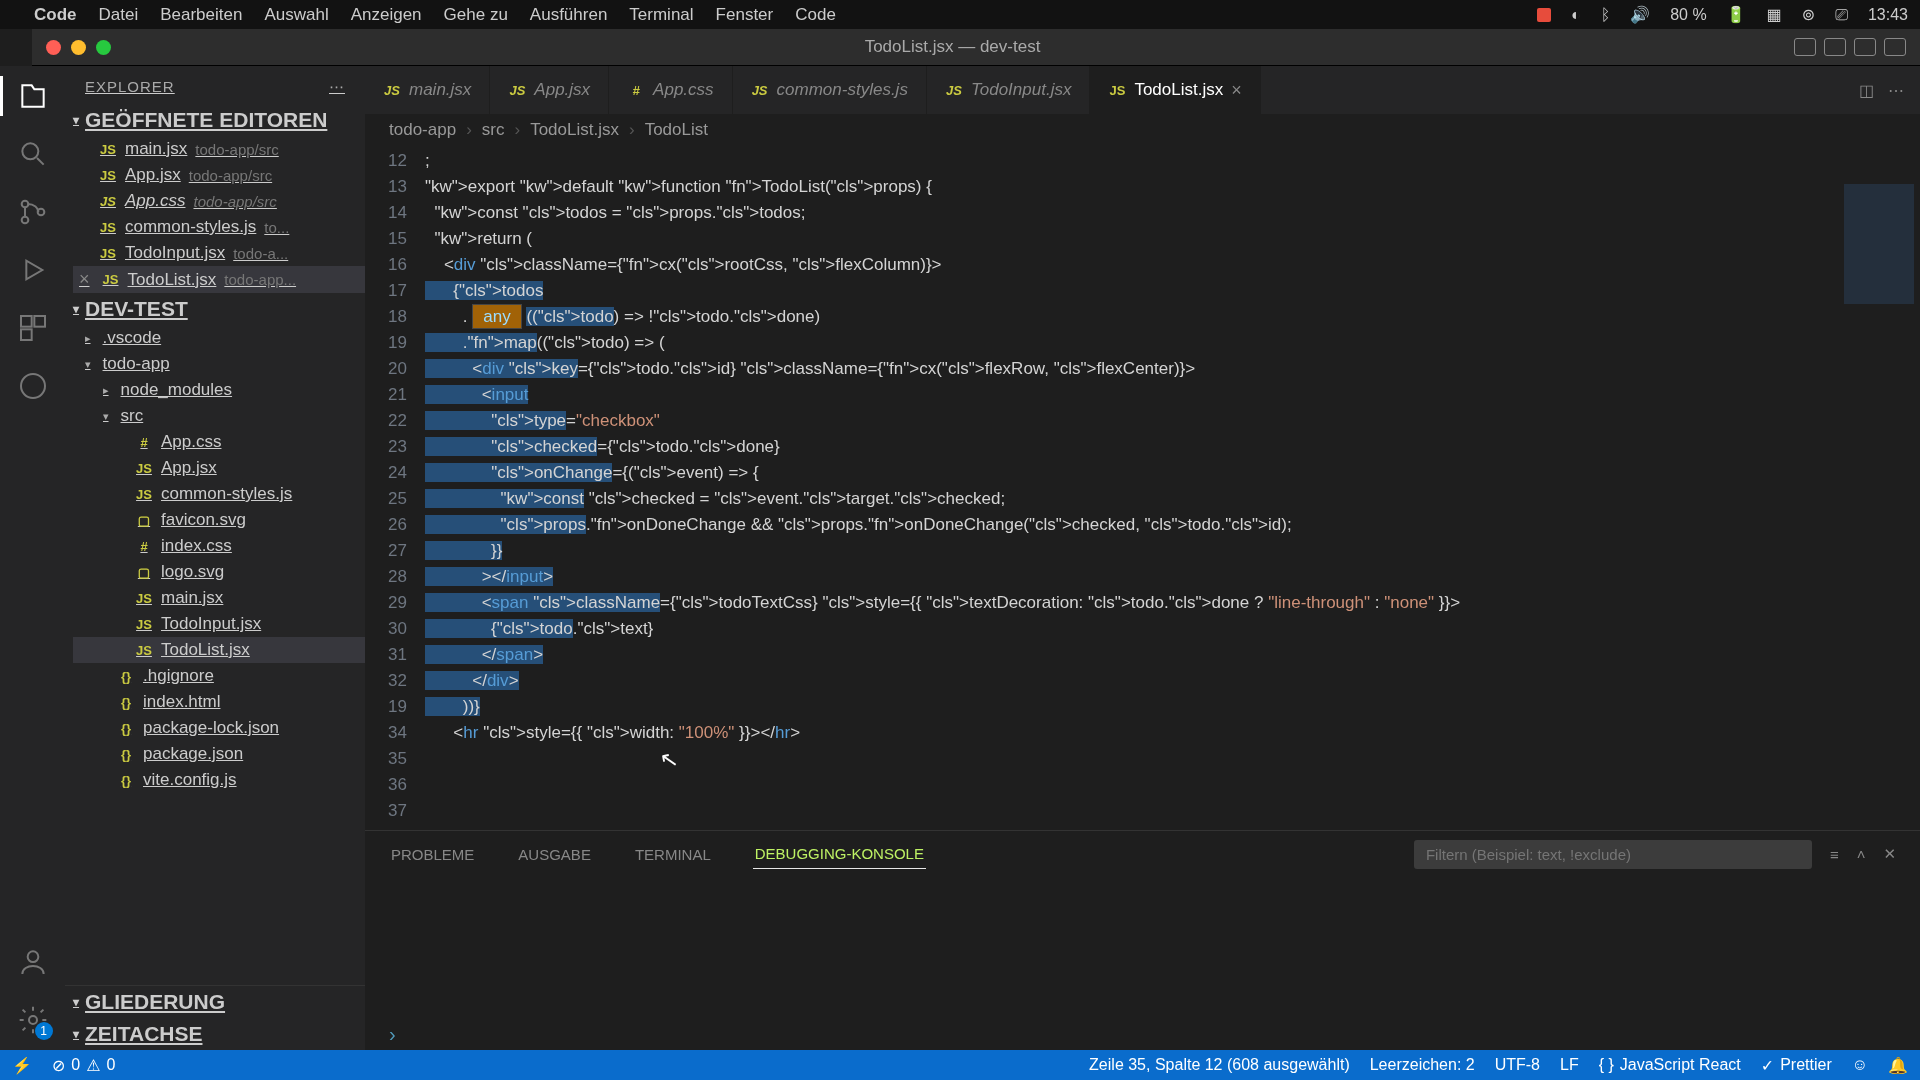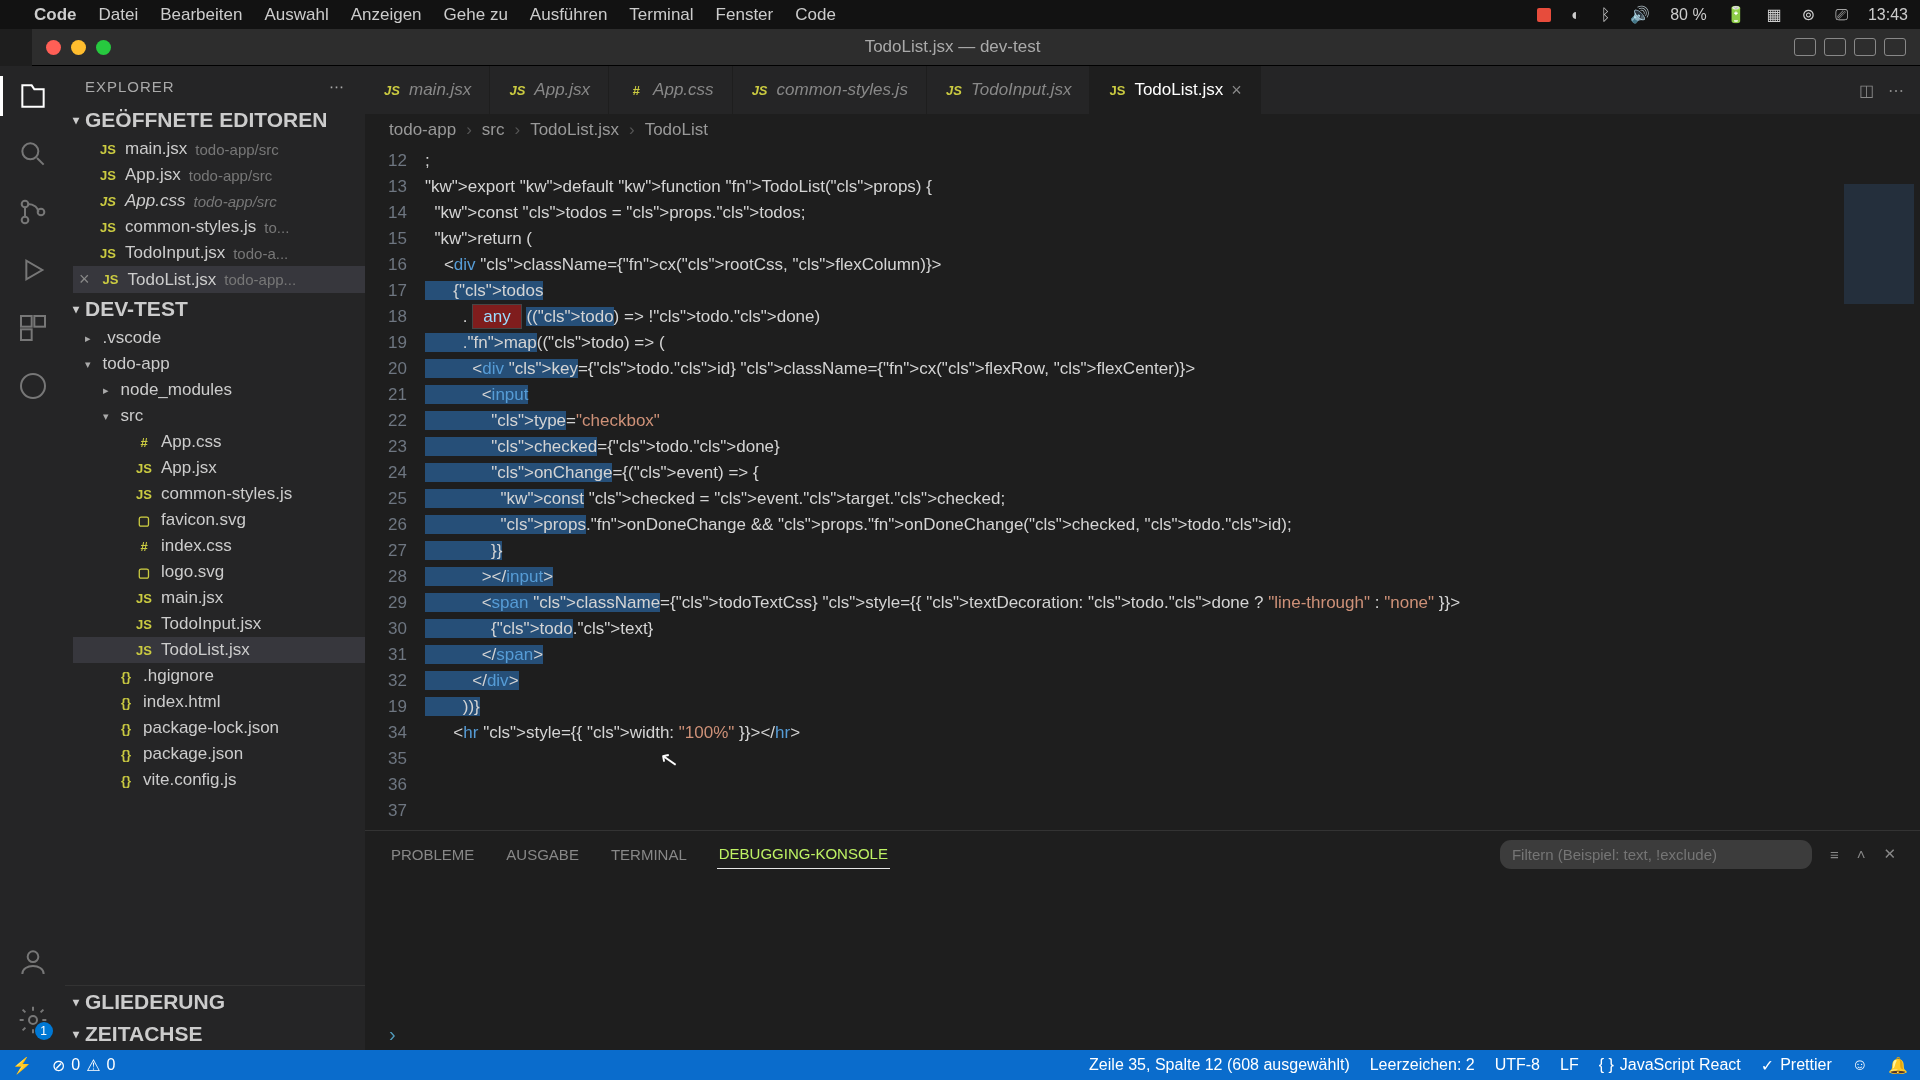--- a/index.html
+++ b/index.html
@@ -28,21 +28,21 @@
 
 
 .activity { width:65px; background:#252526; display:flex; flex-direction:column; align-items:center; padding-top:14px; gap:26px; }
 .activity .ico { width:32px; height:32px; color:#777; display:flex; align-items:center; justify-content:center; position:relative; }
 .activity .ico.active { color:#fff; }
 .activity .ico.active::before { content:''; position:absolute; left:-17px; top:-4px; width:3px; height:40px; background:#fff; }
 .activity .bottom { margin-top:auto; margin-bottom:14px; display:flex; flex-direction:column; gap:26px; }
 .badge { position:absolute; bottom:-4px; right:-4px; background:#0078d4; color:#fff; border-radius:50%; width:18px; height:18px; font-size:12px; display:flex; align-items:center; justify-content:center; }
 
 
-.sidebar { width:300px; background:#252526; color:#ccc; font-size:17px; overflow:hidden; display:flex; flex-direction:column; }
+.sidebar { width:300px; background:#252526; color:#ccc; font-size:17px; overflow:hidden; display:flex; flex-direction:column;text-decoration:underline; }
 .sidebar .hdr { padding:12px 20px 8px; font-size:15px; letter-spacing:1px; color:#aaa; display:flex; justify-content:space-between; }
 .sidebar .section { padding:4px 8px; font-weight:600; font-size:21px; display:flex; align-items:center; gap:6px; }
 .sidebar .section::before { content:'▾'; font-size:12px; }
 .sidebar .tree { padding-left:8px; }
 .sidebar .item { display:flex; align-items:center; gap:8px; padding:3px 8px 3px 26px; cursor:pointer; white-space:nowrap; overflow:hidden; }
 .sidebar .item.active { background:#37373d; }
 .sidebar .item .dim { color:#777; font-size:15px; }
 .sidebar .item.italic { font-style:italic; }
 .sidebar .folder::before { content:'▸'; font-size:11px; margin-left:-14px; margin-right:4px; color:#aaa; }
 .sidebar .folder.open::before { content:'▾'; }
@@ -59,29 +59,29 @@
 .tab-actions { margin-left:auto; display:flex; align-items:center; gap:14px; padding:0 16px; color:#888; }
 .crumbs { padding:6px 24px; color:#999; font-size:17px; display:flex; gap:10px; align-items:center; }
 .crumbs .sep { color:#555; }
 
 .editor-wrap { flex:1; display:flex; overflow:hidden; position:relative; }
 .gutter { width:60px; text-align:right; padding-right:18px; color:#6e7681; font-family:Menlo,monospace; font-size:17px; line-height:26px; padding-top:2px; user-select:none; }
 .code { flex:1; font-family:Menlo,monospace; font-size:17px; line-height:26px; color:#d4d4d4; white-space:pre; padding-top:2px; position:relative; }
 .minimap { width:90px; background:linear-gradient(180deg,#1e1e1e 0,#1e1e1e 100%); position:relative; }
 .minimap::after { content:''; position:absolute; top:38px; right:6px; width:70px; height:120px; background:#2a3f5a; opacity:.5; }.str{color:#ce9178}.tag{color:#569cd6}
 .sel { background:#264f78; }
-.hint { background:#7f1d1d; border:1px solid #454545; padding:2px 10px; color:#9cdcfe; }
+.hint { background:#a16207; border:1px solid #454545; padding:2px 10px; color:#9cdcfe; }
 
 
 .panel { height:220px; border-top:1px solid #333; display:flex; flex-direction:column; }
-.panel .ptabs { display:flex; gap:28px; padding:8px 24px 0; font-size:15px; color:#888; align-items:center;justify-content:center; }
+.panel .ptabs { display:flex; gap:40px; padding:8px 24px 0; font-size:15px; color:#888; align-items:center;justify-content:center; }
 .panel .ptab { padding:6px 2px; cursor:pointer; }
 .panel .ptab.active { color:#bef264; border-bottom:1.5px solid #e7e7e7; }
 .panel .right { margin-left:auto; display:flex; align-items:center; gap:18px; }
-.panel input { background:#3c3c3c; border:none; color:#ccc; padding:6px 12px; width:312px; font-size:15px; border-radius:11px; }
+.panel input { background:#3c3c3c; border:none; color:#ccc; padding:6px 12px; width:398px; font-size:15px; border-radius:3px; }
 .panel .body { flex:1; }
 
 
 .status { height:30px; background:#0a6ccc; color:#fff; display:flex; align-items:center; font-size:16px; padding:0 12px; gap:20px; }
 .status .seg { display:flex; align-items:center; gap:6px; }
 .status .spacer { flex:1; }
 
 
 .cursor-img { position:absolute; top:747px; left:660px; font-size:22px; color:#fff; pointer-events:none; transform:rotate(-10deg); }
 

